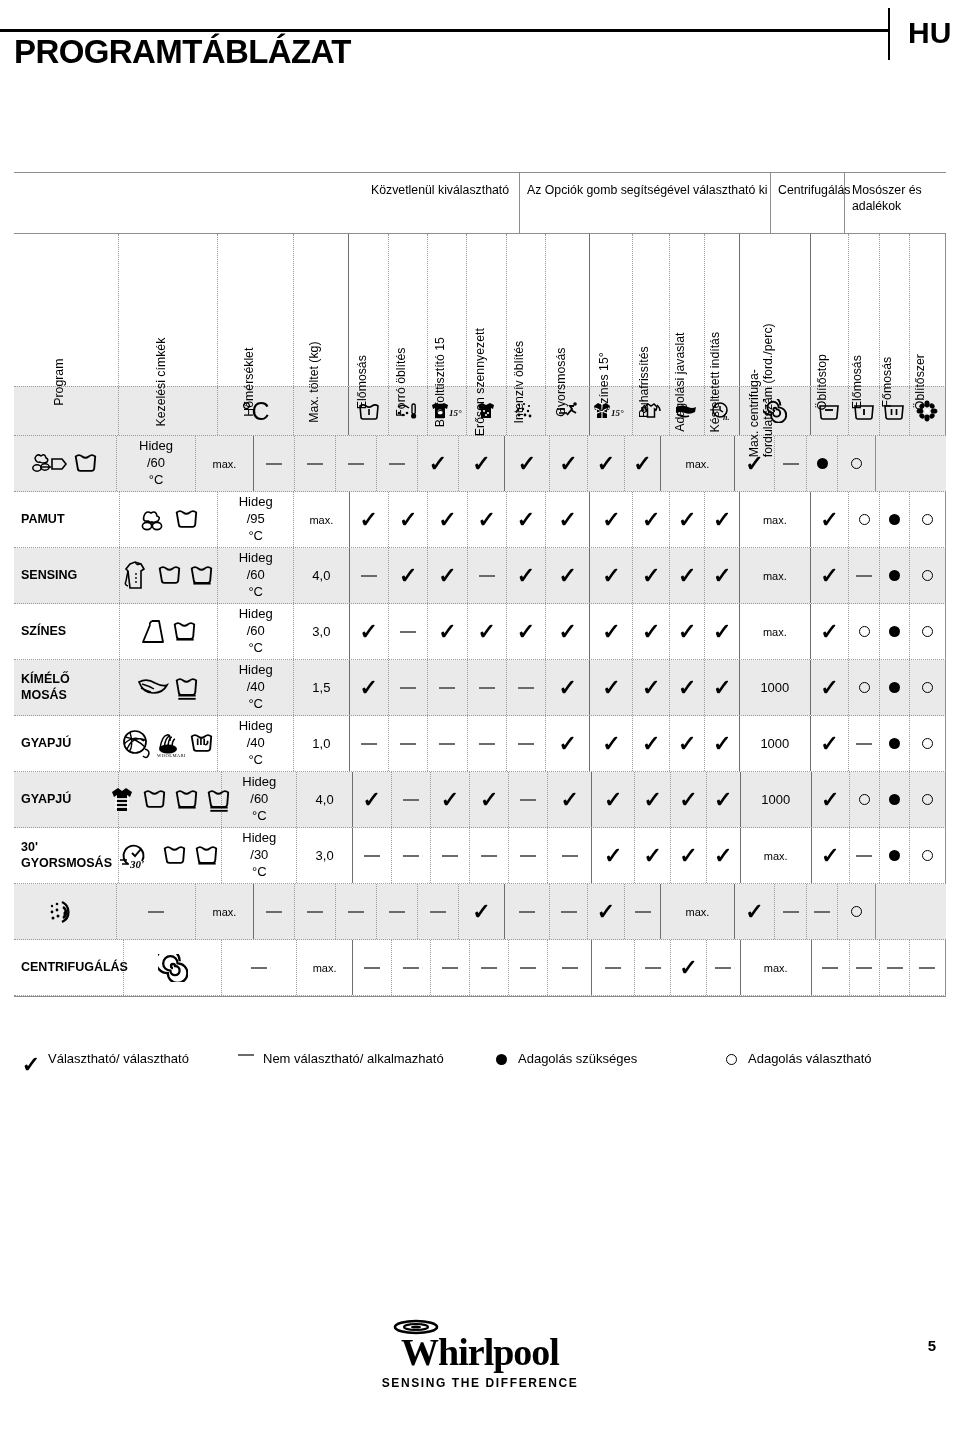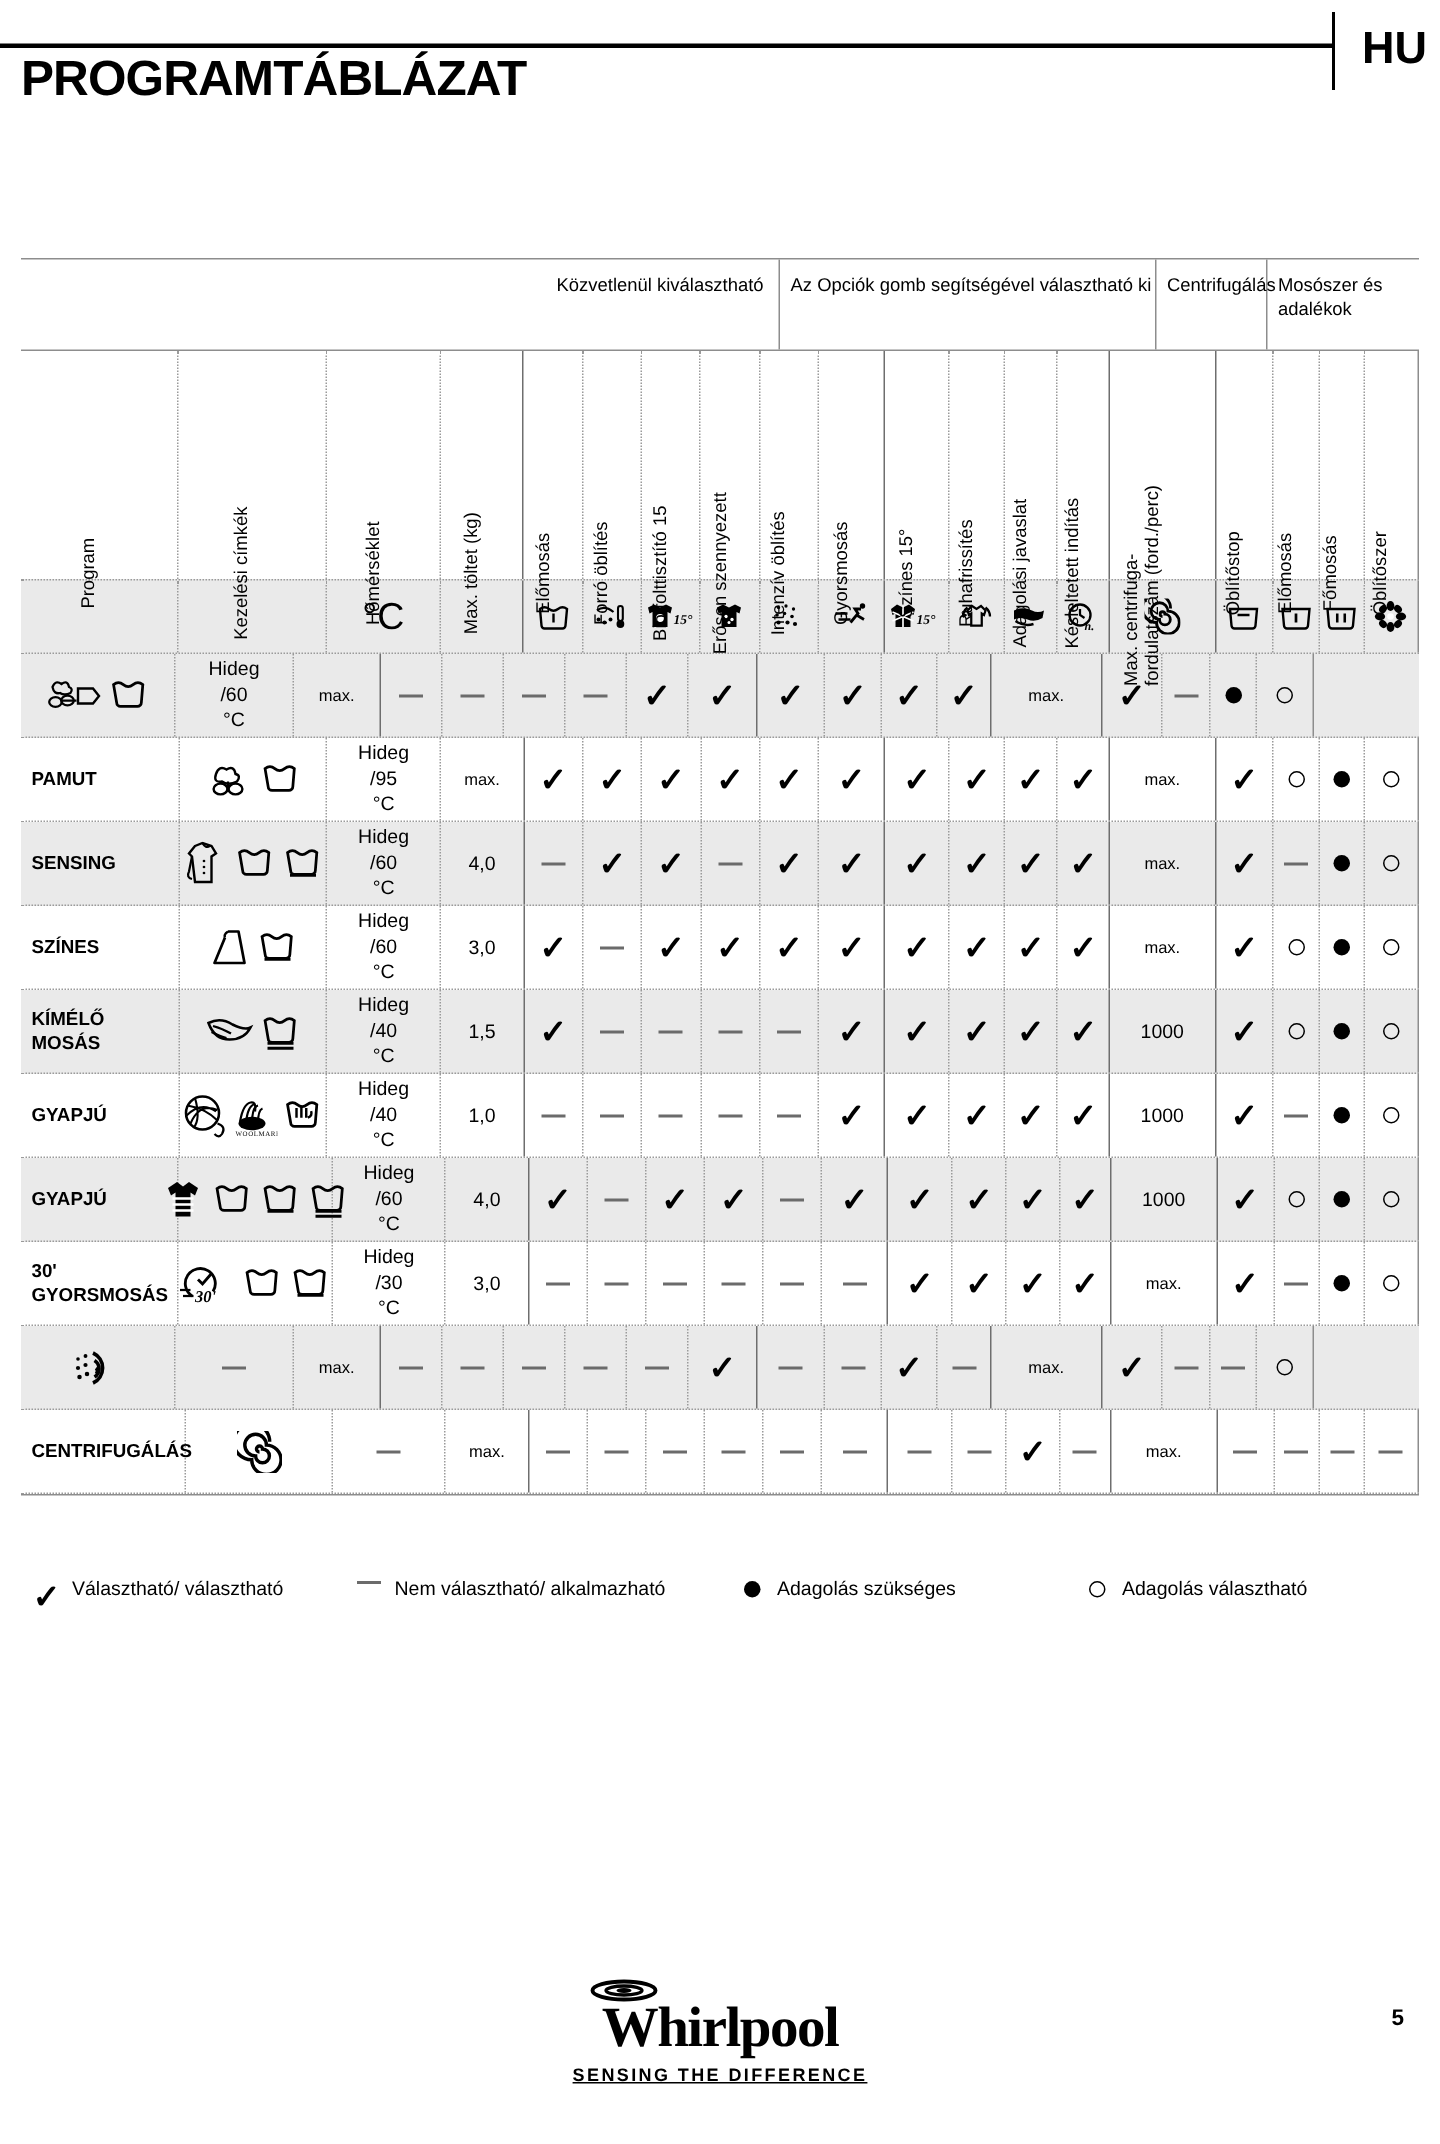--- a/index.html
+++ b/index.html
@@ -157,21 +157,20 @@
     text-align: center;
   }
   .footer .wp {
     font-size: 38px; font-weight: bold; letter-spacing: -1px;
     font-family: "Liberation Serif", serif;
     position: relative; display: inline-block;
   }
   .footer .tag {
     font-size: 12px; font-weight: bold; letter-spacing: 1.6px;
     margin-top: 2px;
-    text-decoration: underline;
   }
   .pageno {
     position: absolute; right: 24px; top: 1337px;
     font-size: 15px; font-weight: bold;
   }
 </style>
 </head>
 <body>
 
 <div class="titlebar">

